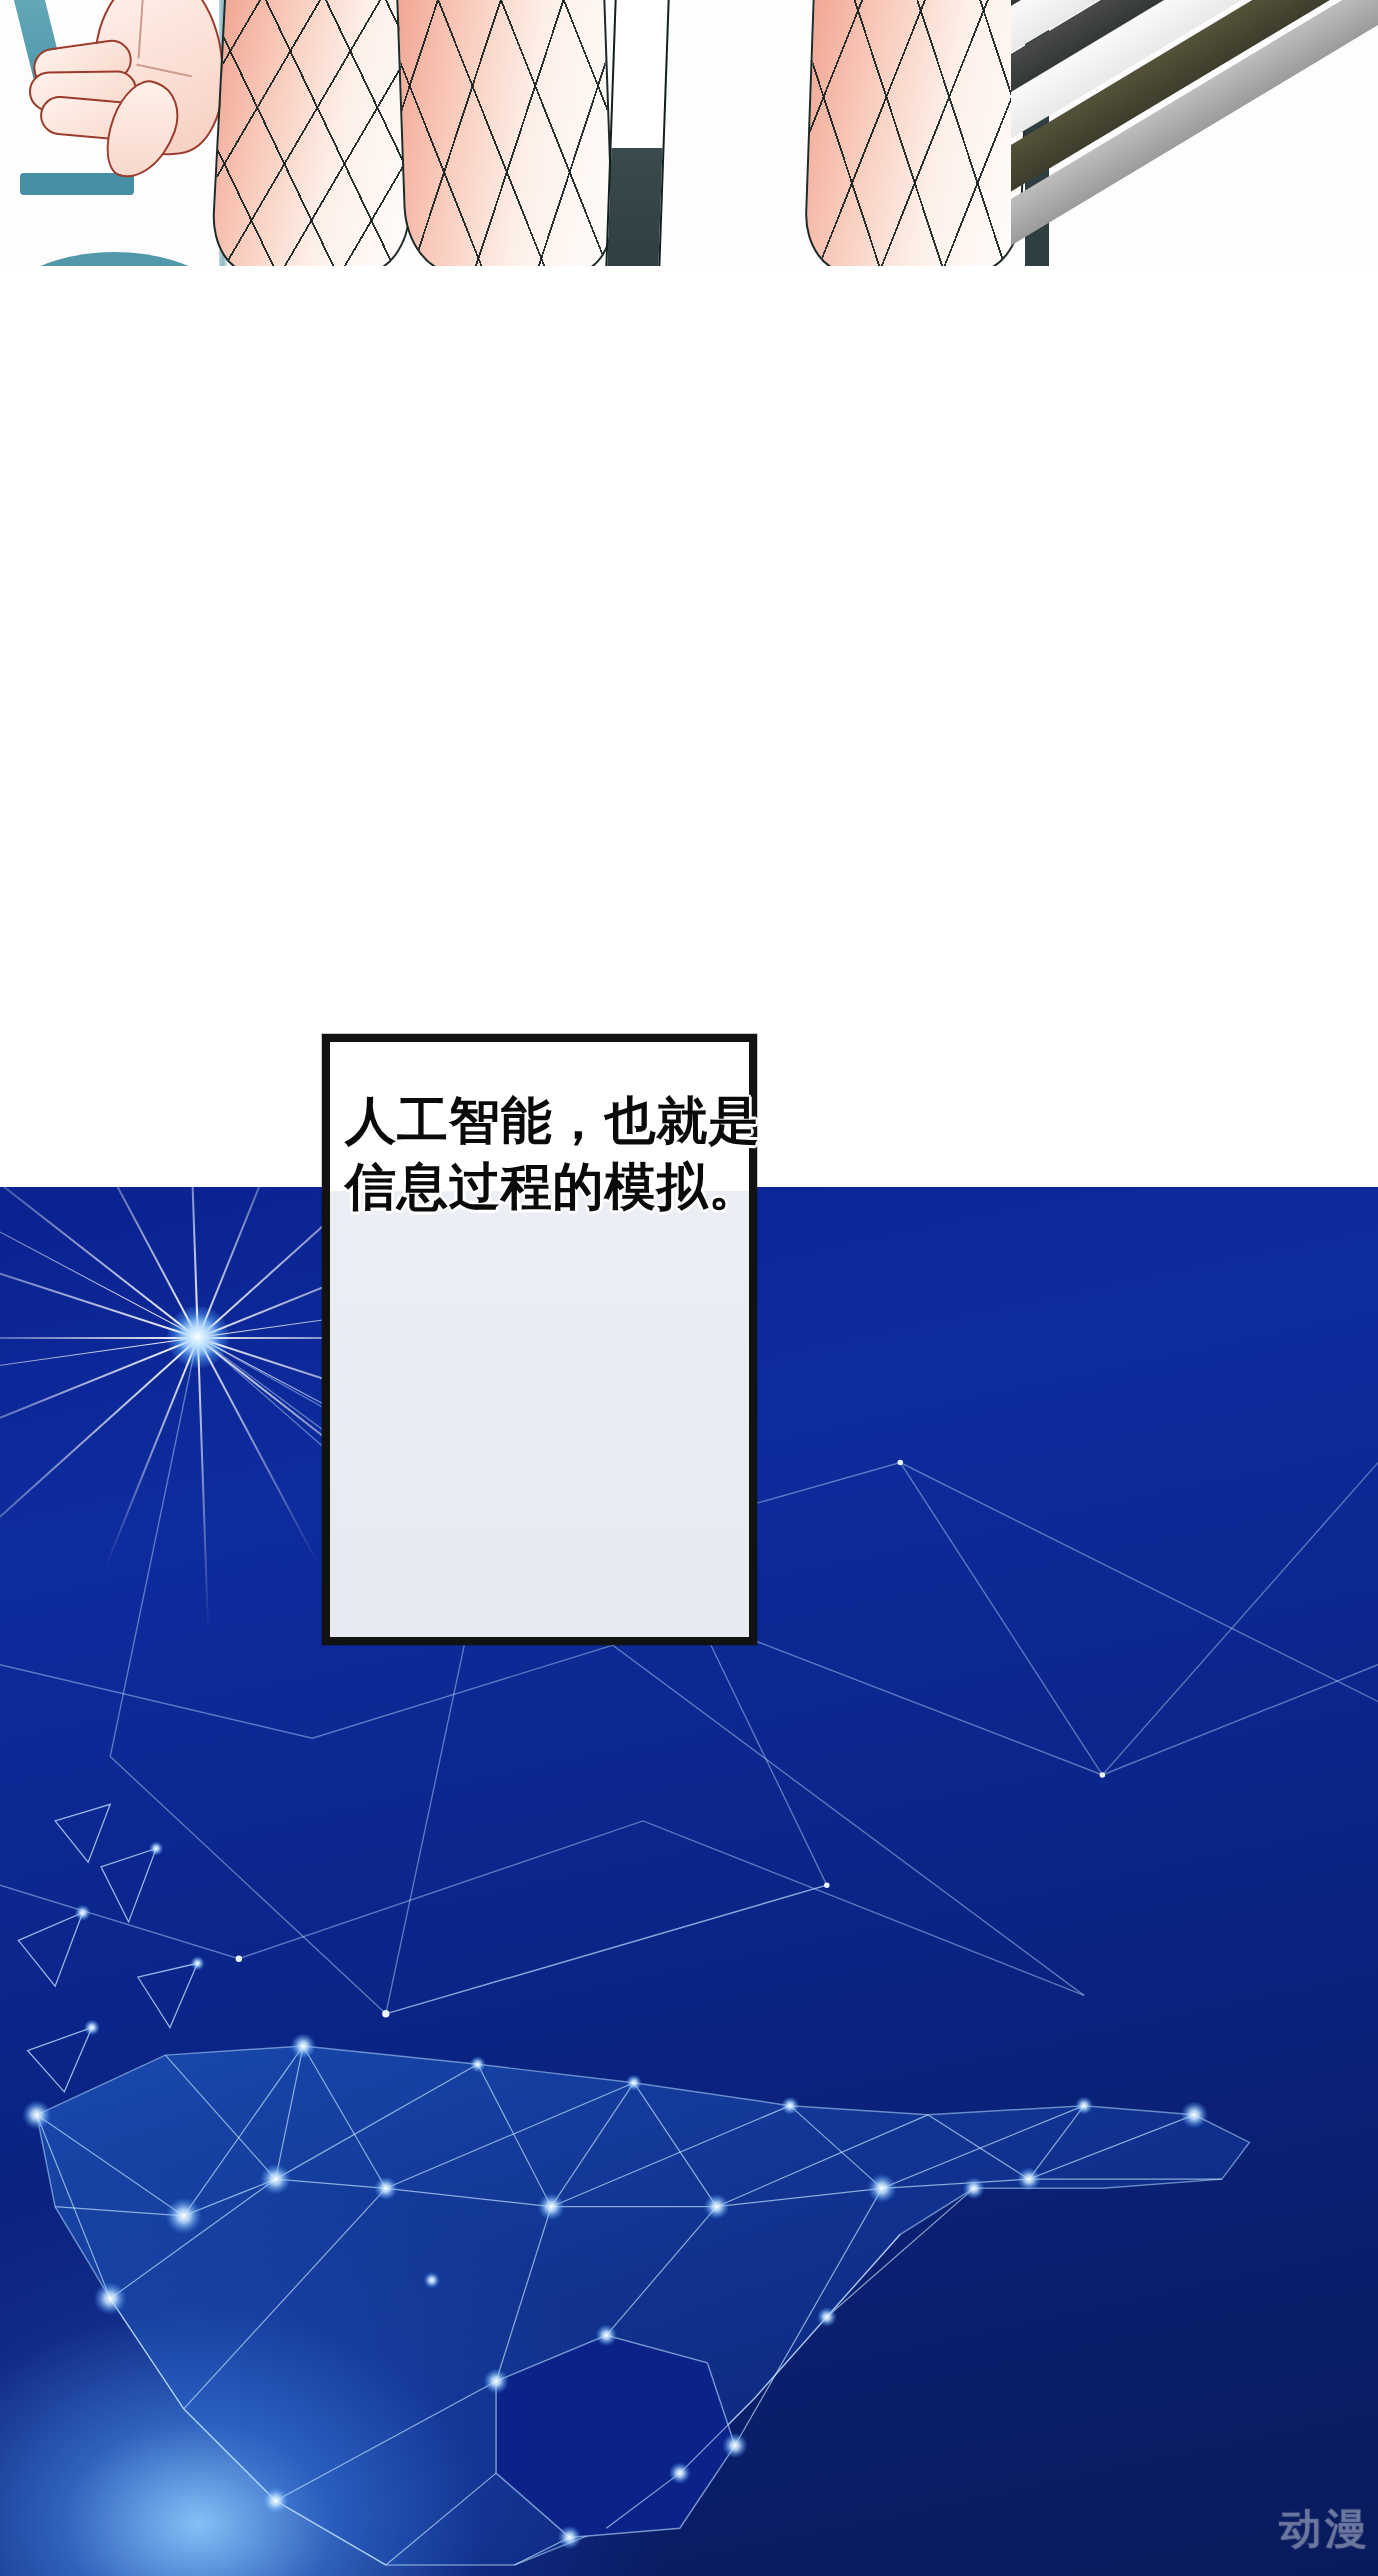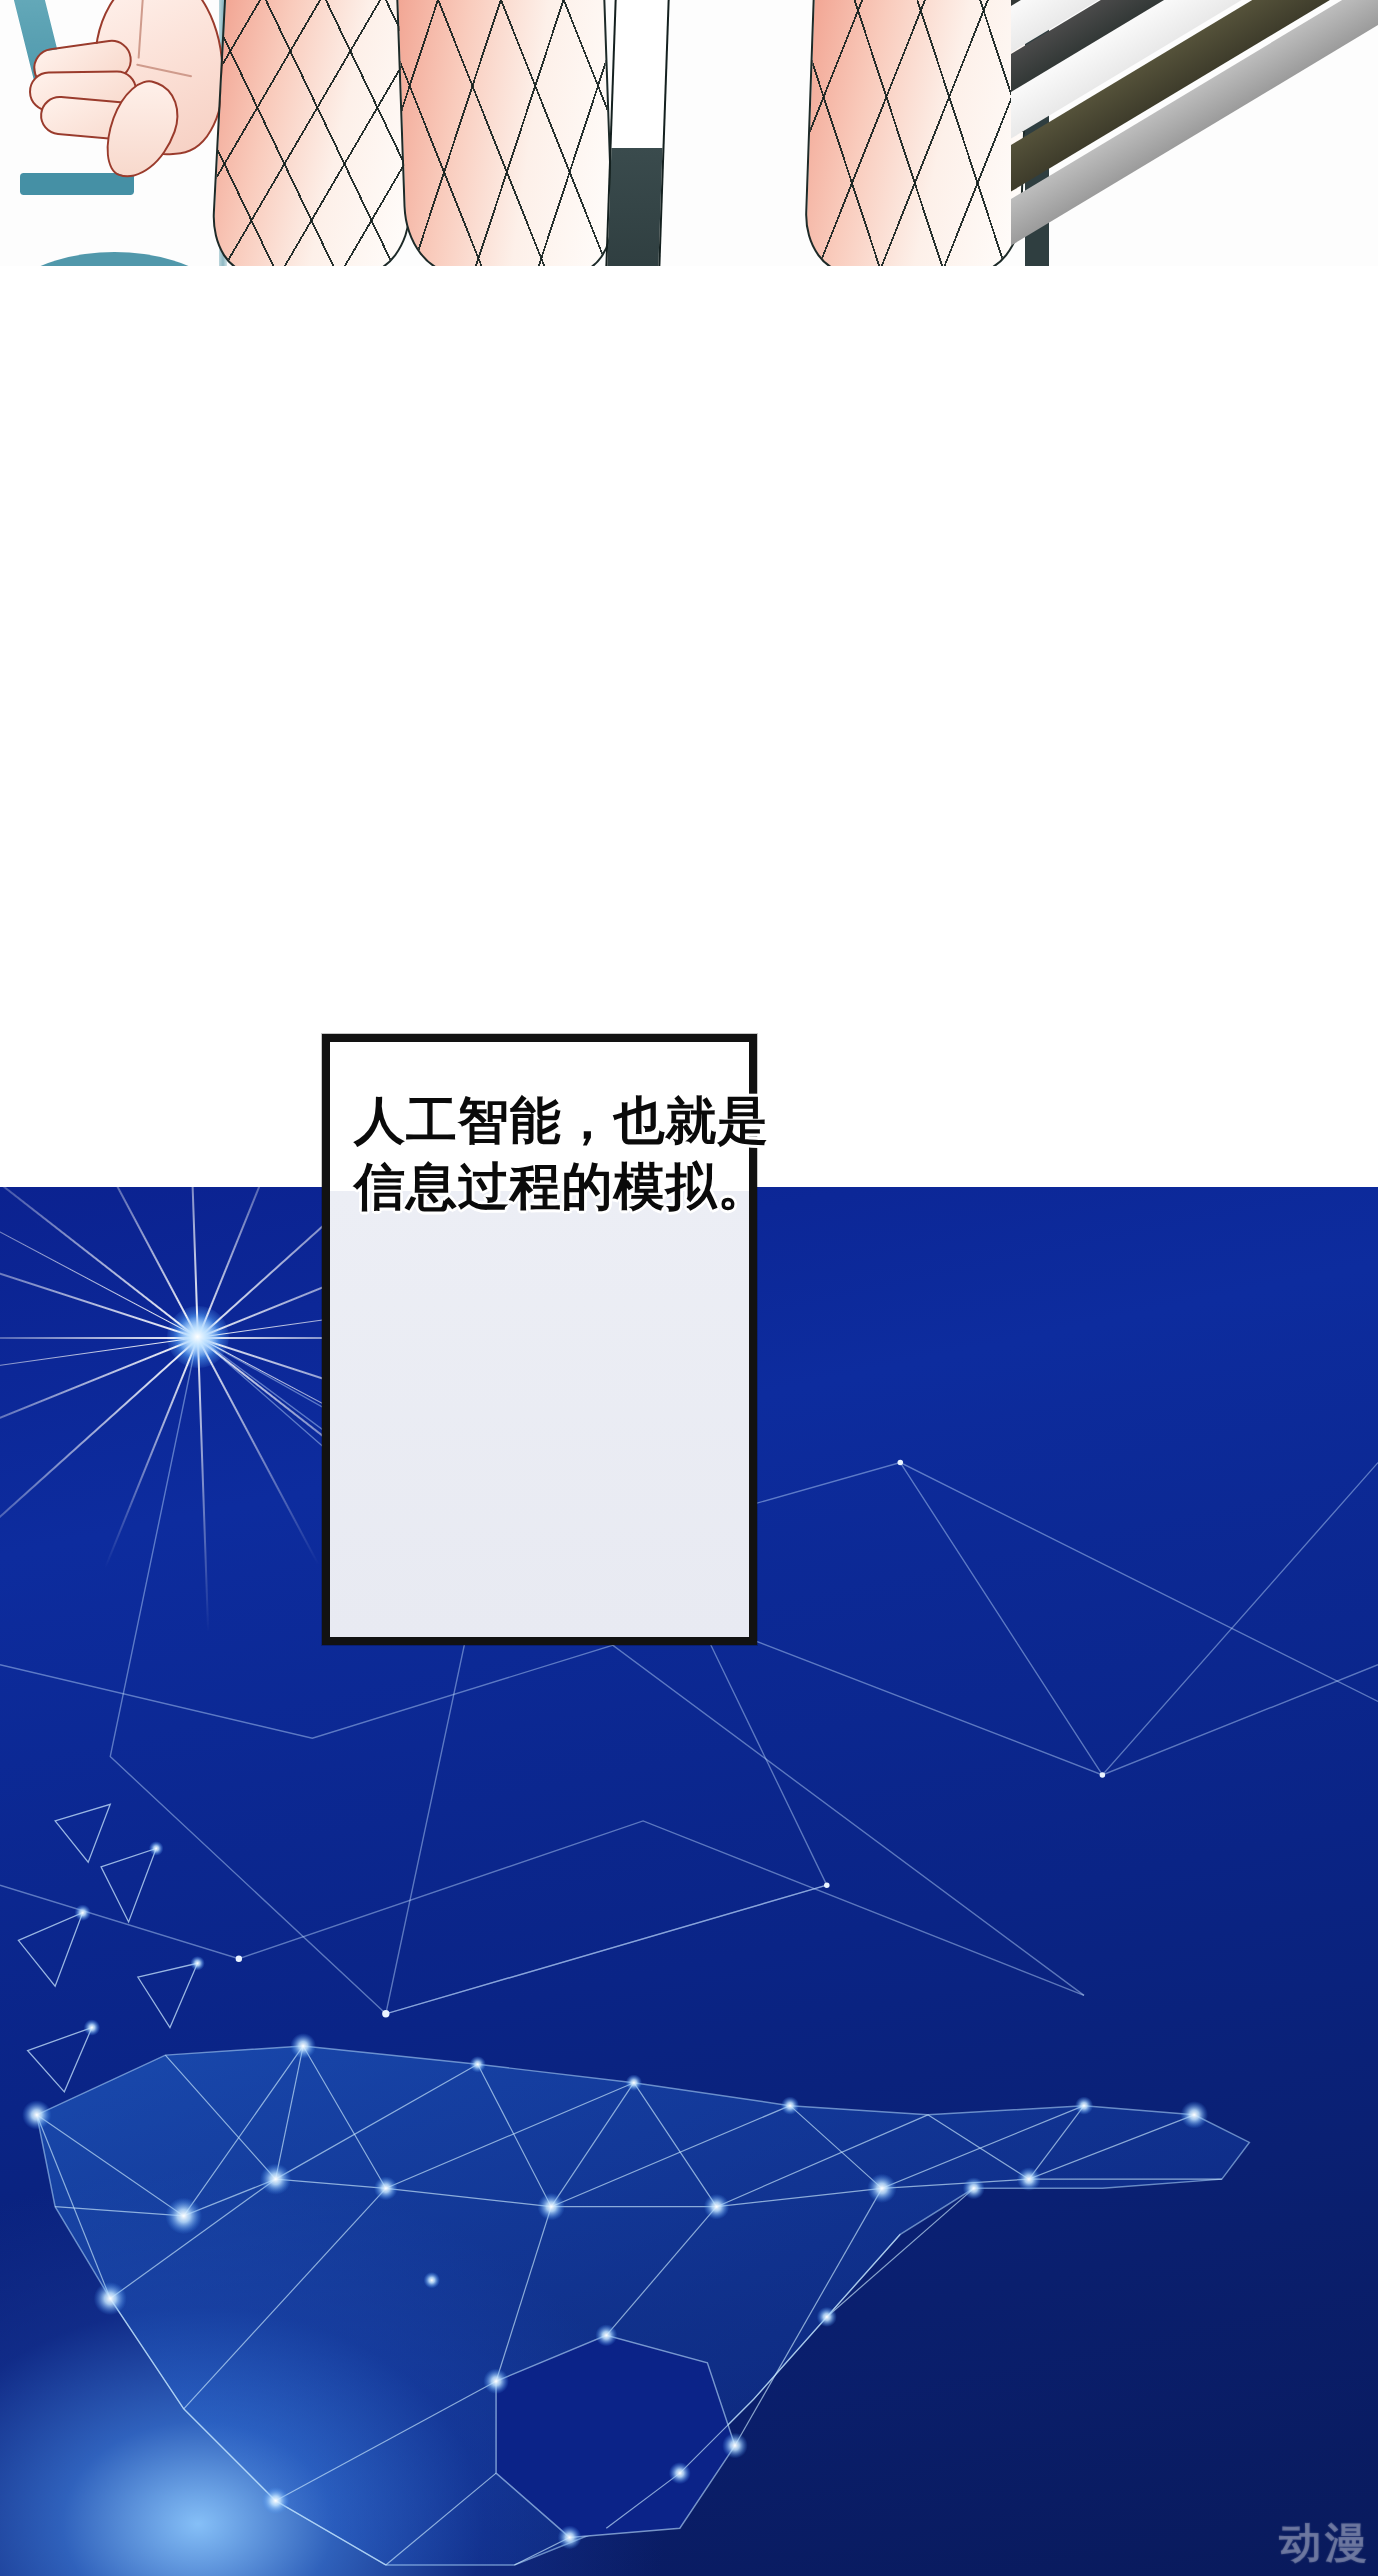--- a/index.html
+++ b/index.html
@@ -179,40 +179,40 @@
   .bubble {
     position:absolute;
     left:322px; top:1034px; width:435px; height:611px;
     border:8.3px solid #121212;
     background:linear-gradient(180deg,#ffffff 0 25%, #eceef5 25%, #e8eaf2 100%);
     z-index:40;
     box-shadow:0 0 0 0.9px rgba(0,0,0,.25);
   }
   .bubble-inner {
     position:absolute; left:0; right:0; top:46px;
-    padding:0 24px;
+    padding:0 15px;
   }
   .bubble-line {
     font-family:"DejaVu Sans", sans-serif;
     font-size:51px;
     line-height:66px;
     font-weight:700;
     color:#0a0a0a;
     letter-spacing:0.9px;
     text-align:left;
     white-space:pre;
     text-shadow:
       1.8px 0 0 #fff, -1.8px 0 0 #fff, 0 1.8px 0 #fff, 0 -1.8px 0 #fff,
       1.8px 1.8px 0 #fff, -1.8px 1.8px 0 #fff, 1.8px -1.8px 0 #fff, -1.8px -1.8px 0 #fff,
       2.8px 0 0 #fff, -2.8px 0 0 #fff, 0 2.8px 0 #fff, 0 -2.8px 0 #fff;
   }
 
   
   .watermark {
-    position:absolute; right:7.3px; bottom:5px;
+    position:absolute; right:7.3px; bottom:19px;
     font-family:Liberation Mono, monospace;
     font-size:42px; font-weight:700; letter-spacing:3.7px;
     color:rgba(255,255,255,.22);
     text-shadow:0 0 1.8px rgba(255,255,255,.25);
     z-index:30;
     user-select:none;
   }
 </style>
 </head>
 <body>

